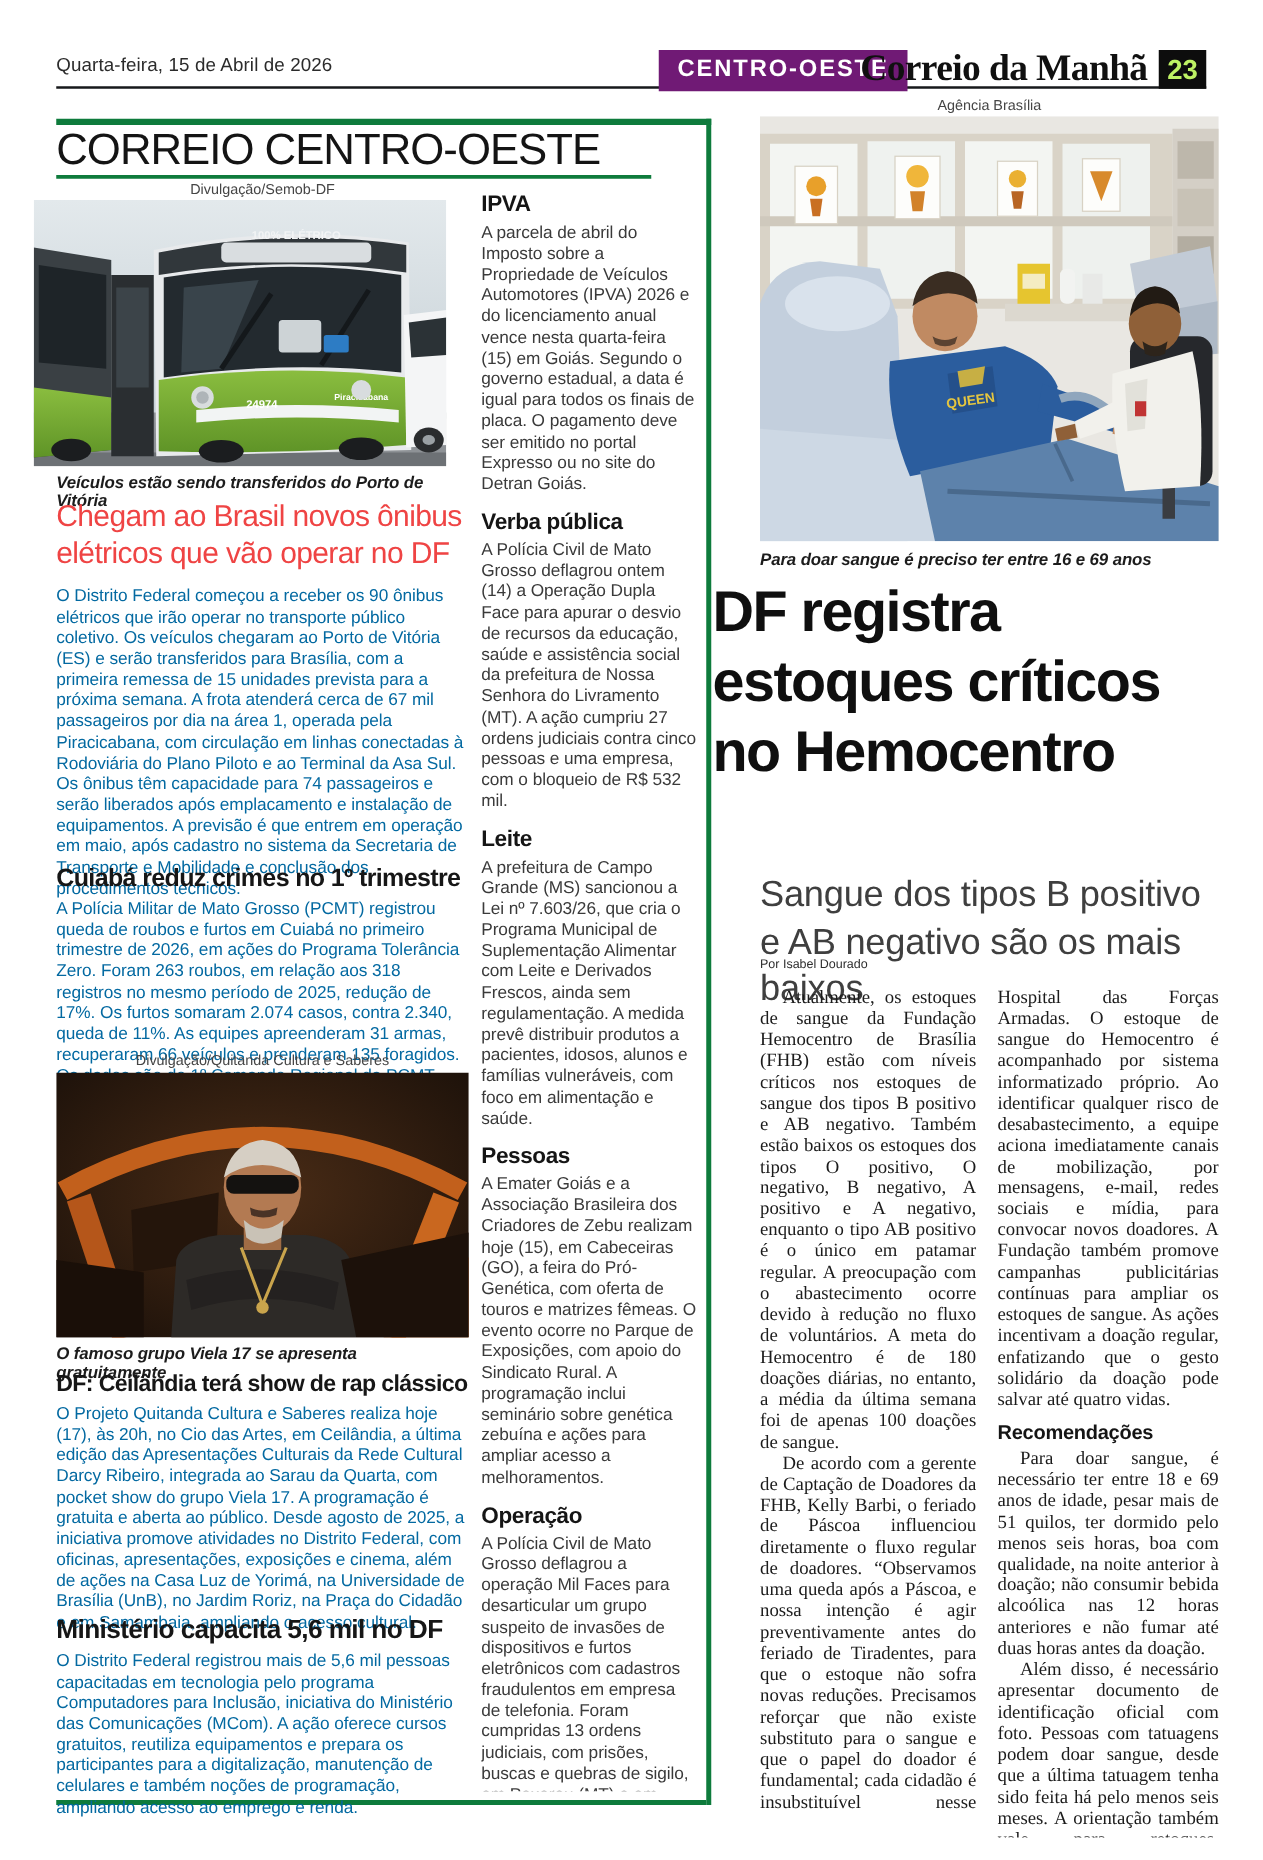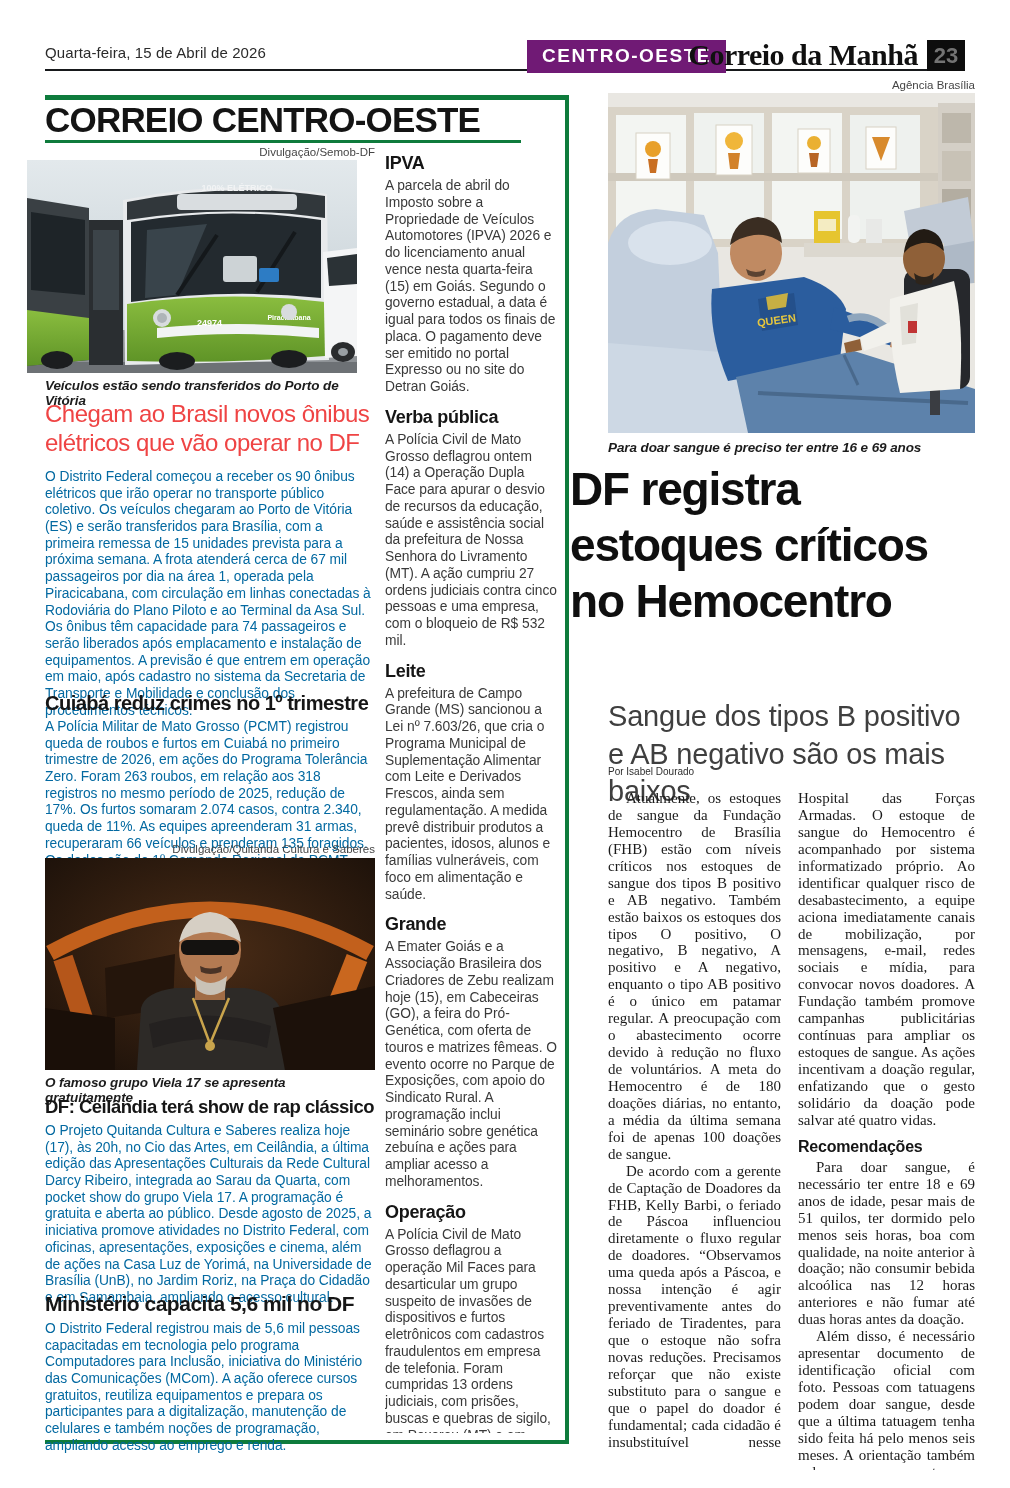--- a/index.html
+++ b/index.html
@@ -9,27 +9,27 @@
     font-family:"Liberation Sans",sans-serif;color:#222;
   }
   .abs{position:absolute}
   
   .date{font-size:15px;color:#2b2b2b;letter-spacing:.1px}
   .header-rule{background:#17191b;height:2px}
   .section-tag{background:#701a75;color:#fff;font-weight:700;font-size:19px;
     letter-spacing:1.5px;padding:5px 15px 6px}
   .masthead{font-family:Liberation Serif, serif;font-weight:700;font-size:30px;
     color:#101010;letter-spacing:-.5px;white-space:nowrap}
-  .pagenum{background:#0d0d0d;color:#737373;font-weight:700;font-size:22px;
+  .pagenum{background:#0d0d0d;color:#bef264;font-weight:700;font-size:22px;
     width:38px;height:31px;display:flex;align-items:center;justify-content:center}
   
   .green{background:#0e7b3c}
   
-  .section-title{font-size:35px;font-weight:700;color:#141414;letter-spacing:-.8px;white-space:nowrap}
-  .credit{font-size:11.5px;color:#454545;text-align:right;letter-spacing:0}
+  .section-title{font-size:35px;font-weight:400;color:#141414;letter-spacing:-.8px;white-space:nowrap}
+  .credit{font-size:11.5px;color:#454545;text-align:center;letter-spacing:0}
   .caption{font-size:13.5px;font-weight:700;font-style:italic;color:#1c1c1c;letter-spacing:-.1px}
   .hl-xl{font-size:24px;line-height:1.2;font-weight:400;color:#ef4444;letter-spacing:-.5px}
   .hl-md{font-size:19px;font-weight:700;color:#161616;letter-spacing:-.5px;white-space:nowrap}
   .body-sans{font-size:13.8px;line-height:1.21;color:#0369a1;letter-spacing:-.05px}
   
   .briefs{display:flex;flex-direction:column}
   .brief-title{font-size:18px;font-weight:700;color:#151515;letter-spacing:-.3px;margin:11px 0 4px}
   .brief-title.first{margin-top:0}
   .brief-body{font-size:13.8px;line-height:1.215;color:#3a3a3a;letter-spacing:-.05px}
   
@@ -170,21 +170,21 @@
 
 <div class="abs body-sans" style="left:45px;top:1321px;width:330px">O Distrito Federal registrou mais de 5,6 mil pessoas capacitadas em tecnologia pelo programa Computadores para Inclusão, iniciativa do Ministério das Comunicações (MCom). A ação oferece cursos gratuitos, reutiliza equipamentos e prepara os participantes para a digitalização, manutenção de celulares e também noções de programação, ampliando acesso ao emprego e renda.</div>
 
 <div class="abs briefs" style="left:385px;top:153px;width:173px;height:1280px;overflow:hidden">
   <div class="brief-title first">IPVA</div>
   <div class="brief-body">A parcela de abril do Imposto sobre a Propriedade de Veículos Automotores (IPVA) 2026 e do licenciamento anual vence nesta quarta-feira (15) em Goiás. Segundo o governo estadual, a data é igual para todos os finais de placa. O pagamento deve ser emitido no portal Expresso ou no site do Detran Goiás.</div>
   <div class="brief-title">Verba pública</div>
   <div class="brief-body">A Polícia Civil de Mato Grosso deflagrou ontem (14) a Operação Dupla Face para apurar o desvio de recursos da educação, saúde e assistência social da prefeitura de Nossa Senhora do Livramento (MT). A ação cumpriu 27 ordens judiciais contra cinco pessoas e uma empresa, com o bloqueio de R$ 532 mil.</div>
   <div class="brief-title">Leite</div>
   <div class="brief-body">A prefeitura de Campo Grande (MS) sancionou a Lei nº 7.603/26, que cria o Programa Municipal de Suplementação Alimentar com Leite e Derivados Frescos, ainda sem regulamentação. A medida prevê distribuir produtos a pacientes, idosos, alunos e famílias vulneráveis, com foco em alimentação e saúde.</div>
-  <div class="brief-title">Grande</div>
+  <div class="brief-title">Pessoas</div>
   <div class="brief-body">A Emater Goiás e a Associação Brasileira dos Criadores de Zebu realizam hoje (15), em Cabeceiras (GO), a feira do Pró-Genética, com oferta de touros e matrizes fêmeas. O evento ocorre no Parque de Exposições, com apoio do Sindicato Rural. A programação inclui seminário sobre genética zebuína e ações para ampliar acesso a melhoramentos.</div>
   <div class="brief-title">Operação</div>
   <div class="brief-body">A Polícia Civil de Mato Grosso deflagrou a operação Mil Faces para desarticular um grupo suspeito de invasões de dispositivos e furtos eletrônicos com cadastros fraudulentos em empresa de telefonia. Foram cumpridas 13 ordens judiciais, com prisões, buscas e quebras de sigilo, em Poxoreu (MT) e em Vitória (ES).</div>
 
 </div>
 
 <div class="abs credit" style="left:608px;top:79px;width:367px">Agência Brasília</div>
 
 <div class="abs photo" style="left:608px;top:93px;width:367px;height:340px">
   <svg width="367" height="340" viewBox="0 0 367 340">

